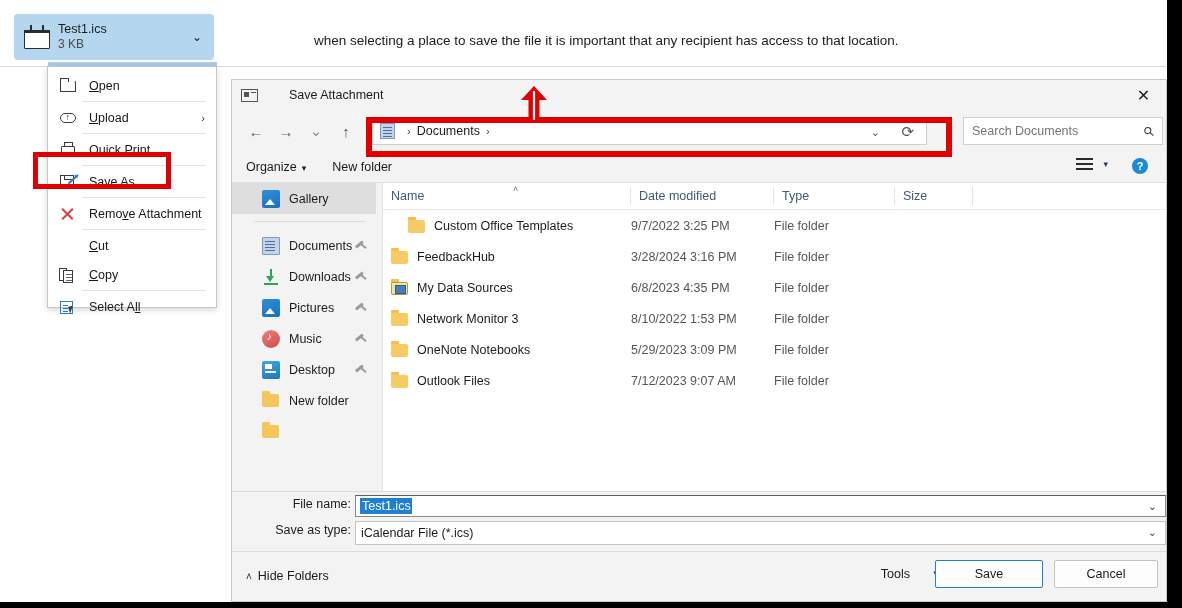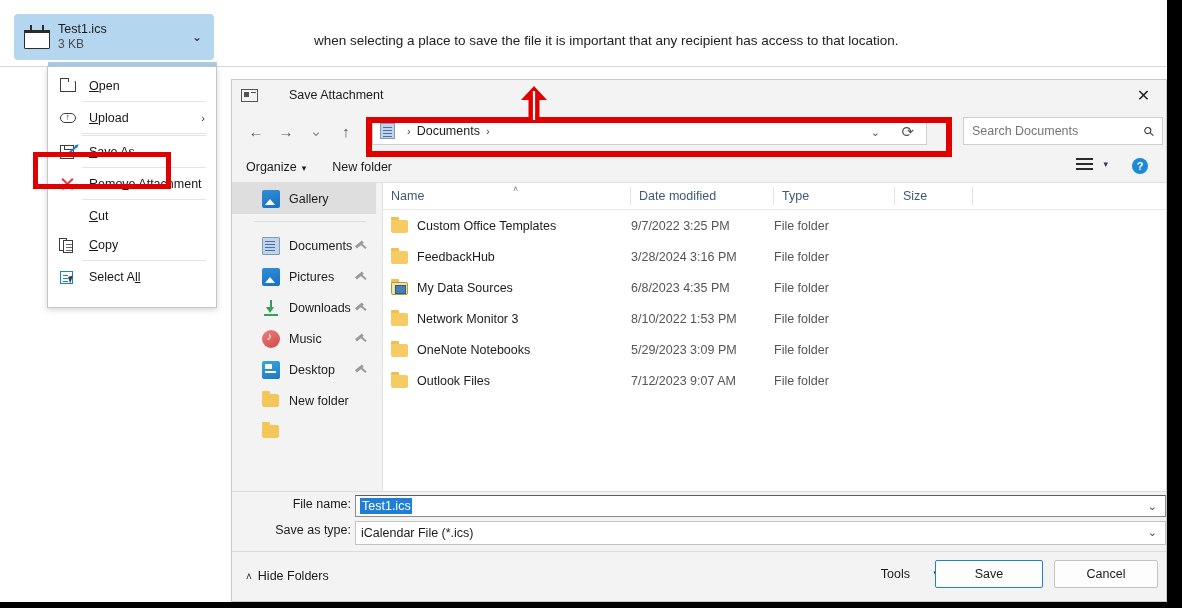--- a/index.html
+++ b/index.html
@@ -230,20 +230,28 @@
 
   <div class="mi">
     <span class="mico">
         <span class="ic-cloud"></span>
       </span>
     <span class="mlabel"><u>U</u>pload</span>
     <span class="submenu-arrow">›</span>
   </div>
   <div class="msep"></div>
 
+  <div class="mi">
+    <span class="mico">
+      <span class="ic-print-t"></span>
+        <span class="ic-print-b"></span>
+        <span class="ic-print-o"></span>
+    </span>
+    <span class="mlabel">Quick P<u>r</u>int</span>
+  </div>
   <div class="msep"></div>
 
   <div class="mi">
     <span class="mico">
         <span class="ic-saveas-b"></span>
         <span class="ic-pen"></span>
       </span>
     <span class="mlabel"><u>S</u>ave As</span>
   </div>
   <div class="msep"></div>
@@ -358,29 +366,29 @@
         <span class="nico ni-docs">
             <i style="top:3px"></i>
             <i style="top:6px"></i>
             <i style="top:9px"></i>
             <i style="top:12px"></i>
           </span>
         <span>Documents</span>
         <span class="pin-shape"></span>
       </div>
       <div class="navitem" style="padding-left:30px">
-        <span class="nico ni-pic"></span>
-        <span>Pictures</span>
-        <span class="pin-shape"></span>
-      </div>
-      <div class="navitem" style="padding-left:30px">
         <span class="nico ni-dl">
             <b></b>
           </span>
         <span>Downloads</span>
+        <span class="pin-shape"></span>
+      </div>
+      <div class="navitem" style="padding-left:30px">
+        <span class="nico ni-pic"></span>
+        <span>Pictures</span>
         <span class="pin-shape"></span>
       </div>
       <div class="navitem" style="padding-left:30px">
         <span class="nico ni-music"></span>
         <span>Music</span>
         <span class="pin-shape"></span>
       </div>
       <div class="navitem" style="padding-left:30px">
         <span class="nico ni-desk">
             <i style="left:3px;top:3px;width:7px;height:5px"></i>
@@ -420,21 +428,21 @@
           <span>Date modified</span>
           <span class="vdiv"></span>
         </div>
         <div class="colh" style="left:512px;width:78px">
           <span>Size</span>
           <span class="vdiv"></span>
         </div>
       </div>
 
       <div class="frow">
-        <span class="fcell fname-cell" style="left:0px;width:248px;padding-left:8px">
+        <span class="fcell fname-cell" style="left:17px;width:248px;padding-left:8px">
           <span class="fold-ico">
               <span class="ft"></span>
               <span class="fb"></span>
             </span>
           <span>Custom Office Templates</span>
         </span>
         <span class="fcell fdate-cell" style="left:248px">9/7/2022 3:25 PM</span>
         <span class="fcell ftype-cell" style="left:391px">File folder</span>
         <span class="fcell" style="left:512px"></span>
       </div>

